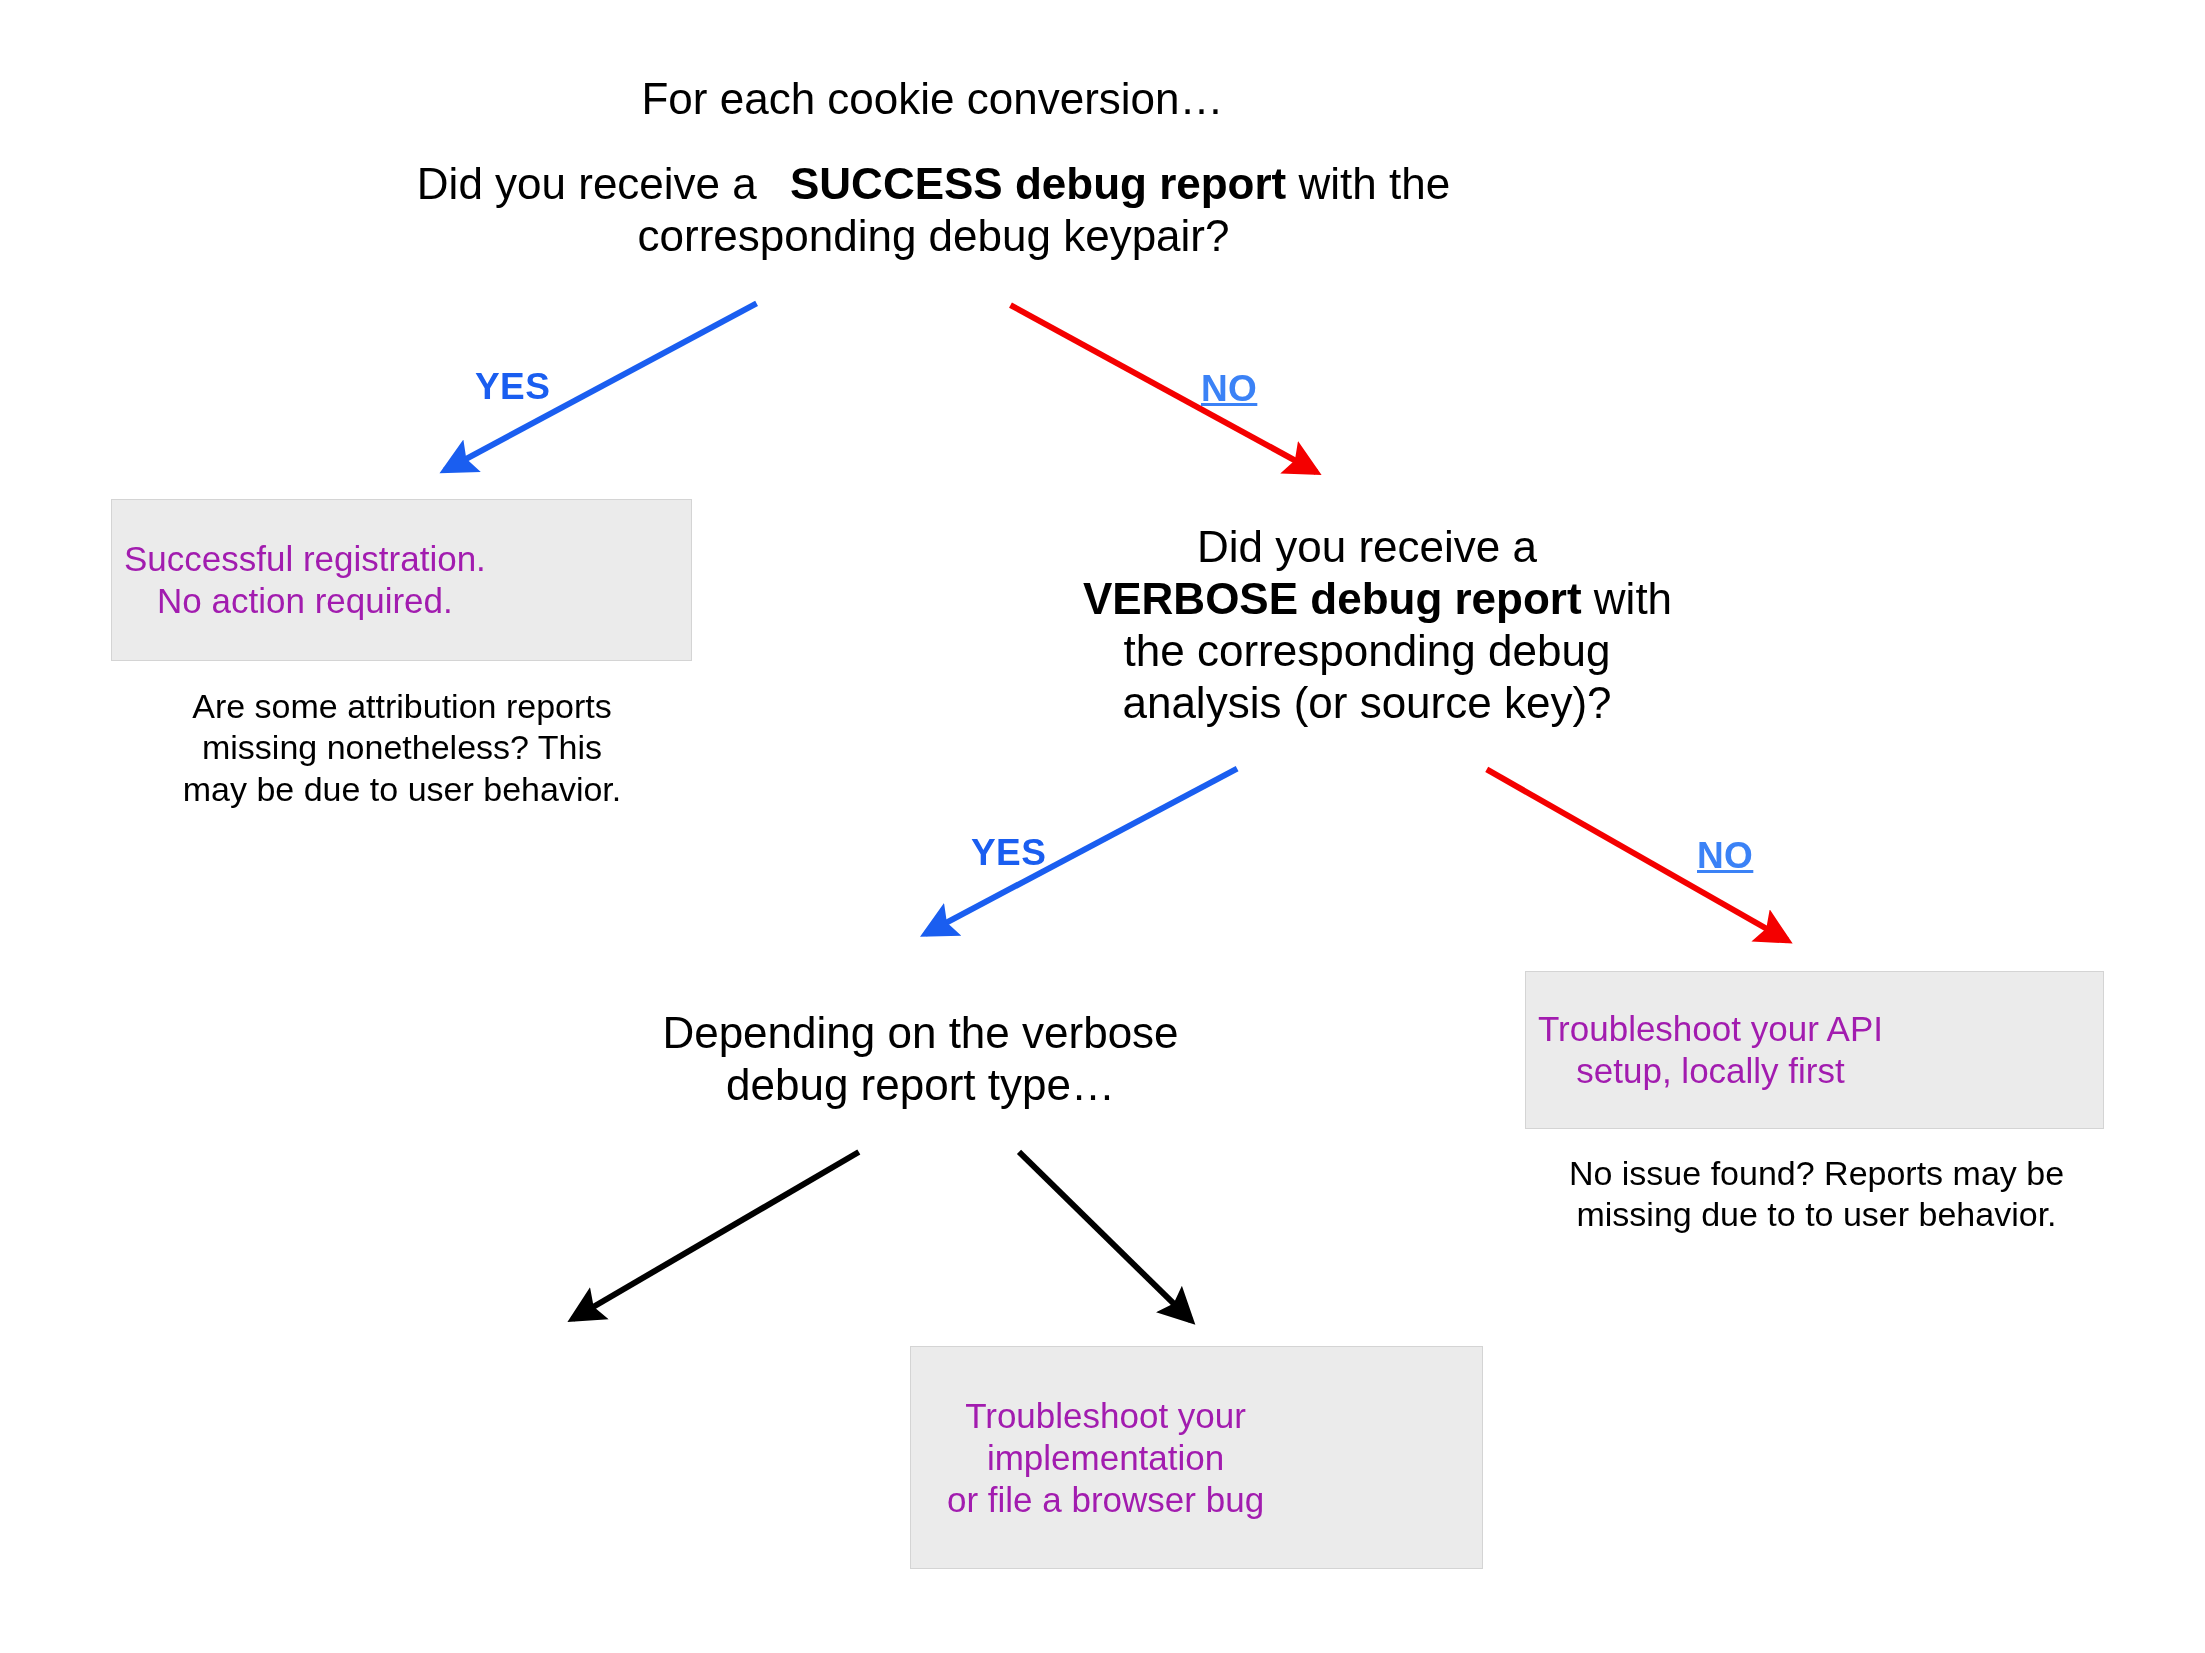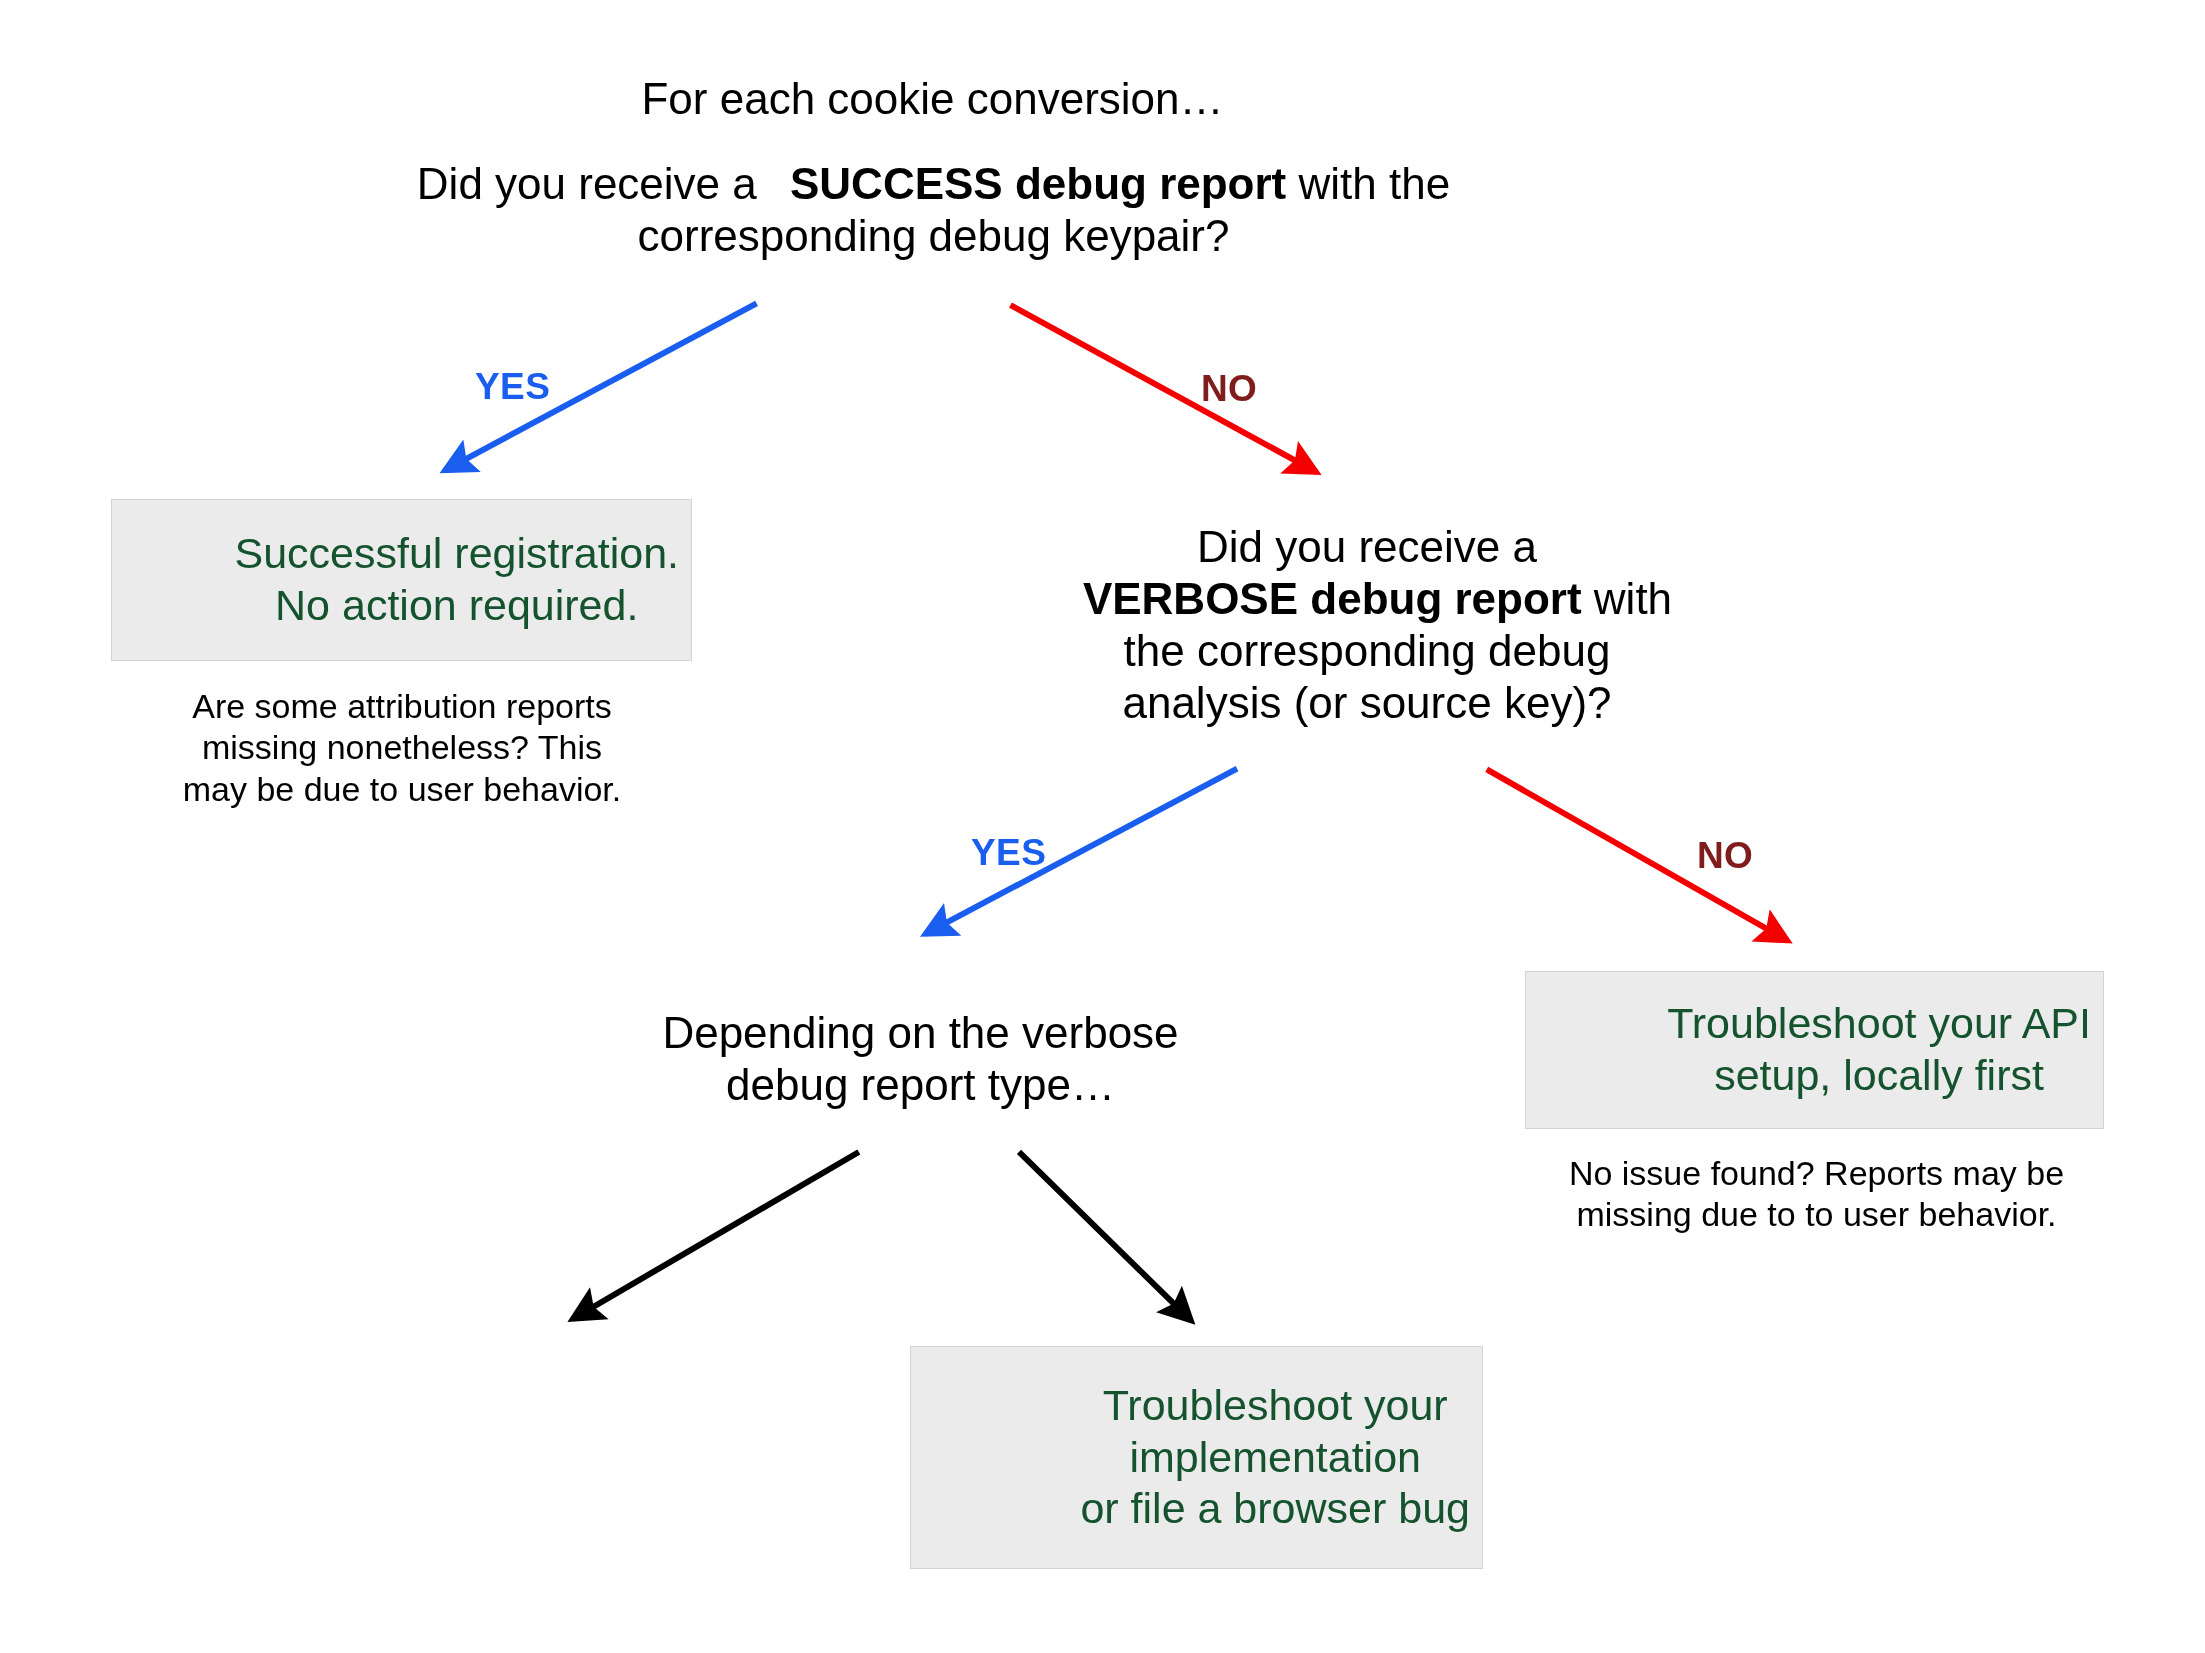--- a/index.html
+++ b/index.html
@@ -38,37 +38,37 @@
     font-weight: 400;
   }
 
   
   .box {
     background: #ebebeb;
     border: 1.7px solid #d4d4d4;
     box-sizing: border-box;
     display: flex;
     align-items: center;
-    justify-content: flex-end;
+    justify-content: flex-start;
     text-align: center;
-    font-size: 43px;
+    font-size: 35px;
     line-height: 1.2;
-    color: #14532d;
+    color: #a21caf;
   }
   .box .box-text { padding: 5.1px 12px; white-space: pre-line; }
 
   
   .edge-label {
     font-size: 37px;
     font-weight: 700;
     letter-spacing: 0.4px;
     margin-top: 38px;
   }
   .edge-yes { color: #1a5ef0; }
-  .edge-no  { color: #7f1d1d; }
+  .edge-no  { color: #3b82f6; text-decoration: underline; }
 
   
   #arrows {
     position: absolute;
     left: 0; top: 0;
     width: 2205px;
     height: 1653px;
     pointer-events: none;
   }
 </style>

